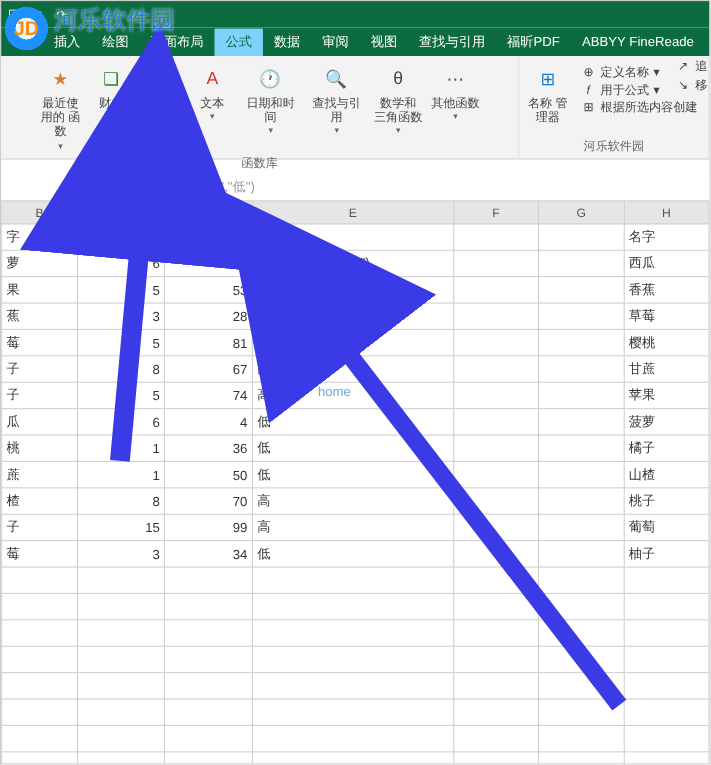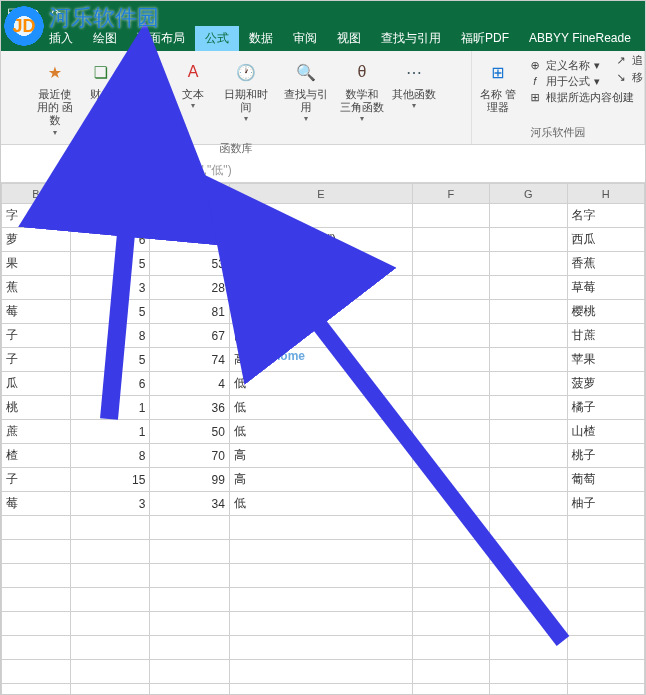--- a/index.html
+++ b/index.html
@@ -31,21 +31,21 @@
 .fb-btn{width:22px;height:22px;display:flex;align-items:center;justify-content:center;color:#777;font-size:11px;cursor:pointer}
 .fb-fx{font-style:italic;color:#777;font-size:11px;padding:0 4px}
 .fb-input{flex:1;padding:0 8px;color:#999;font-size:12px}
 .grid-wrap{position:relative;overflow:hidden}
 .grid{border-collapse:collapse;width:100%;font-size:12px;color:#333}
 .grid th{background:#e6e6e6;border:1px solid #d0d0d0;height:20px;font-weight:normal;color:#555;font-size:11px}
 .grid td{border:1px solid #d0d0d0;height:24px;padding:0 4px;text-align:right}
 .grid td.lft{text-align:left}
 .grid .colh{text-align:center}
 .col-B{width:64px}.col-C{width:74px}.col-D{width:74px}.col-E{width:170px}.col-F{width:72px}.col-G{width:72px}.col-H{width:72px}
-.center-mark{position:absolute;top:348px;left:272px;color:#6aa9e0;font-size:12px;font-weight:bold;pointer-events:none}
+.center-mark{position:absolute;top:348px;left:288px;color:#6aa9e0;font-size:12px;font-weight:normal;pointer-events:none}
 .arrow-overlay{position:absolute;top:0;left:0;pointer-events:none;z-index:40}
 .ribbon-right{position:absolute;right:2px;top:2px;display:flex;flex-direction:column;gap:2px}
 .ribbon-right .small-item{font-size:11px}
 </style>
 </head>
 <body>
 
 <div class="titlebar">
   <span class="qat-icon">日</span>
   <span class="qat-icon">↶</span>

